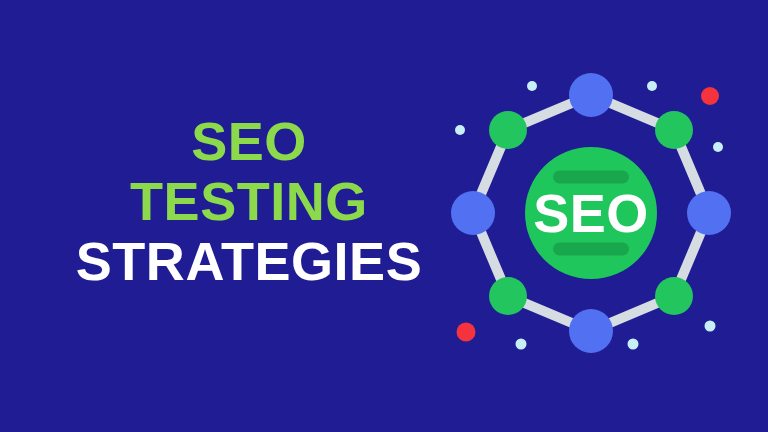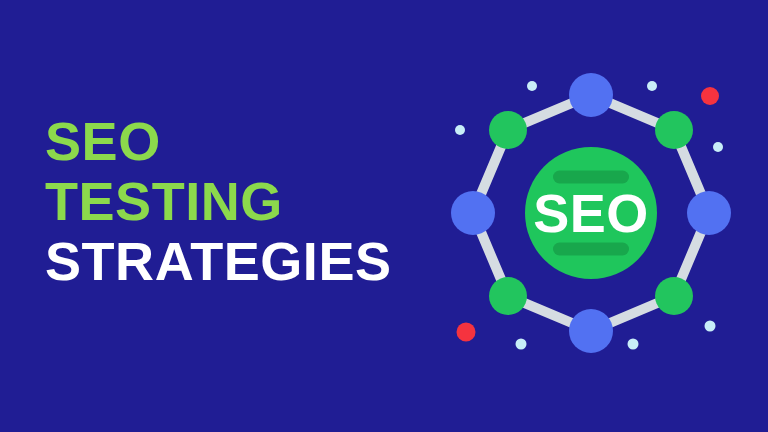--- a/index.html
+++ b/index.html
@@ -6,20 +6,21 @@
     margin: 0;
     padding: 0;
     background: #0f0f3a;
   }
   #canvas {
     position: relative;
     width: 768px;
     height: 432px;
     overflow: hidden;
     font-family: "Liberation Sans", sans-serif;
+    text-align: center;
   }
   .bg {
     position: absolute;
     inset: 0;
   }
 
   
   #headline {
     position: absolute;
     left: 45px;

